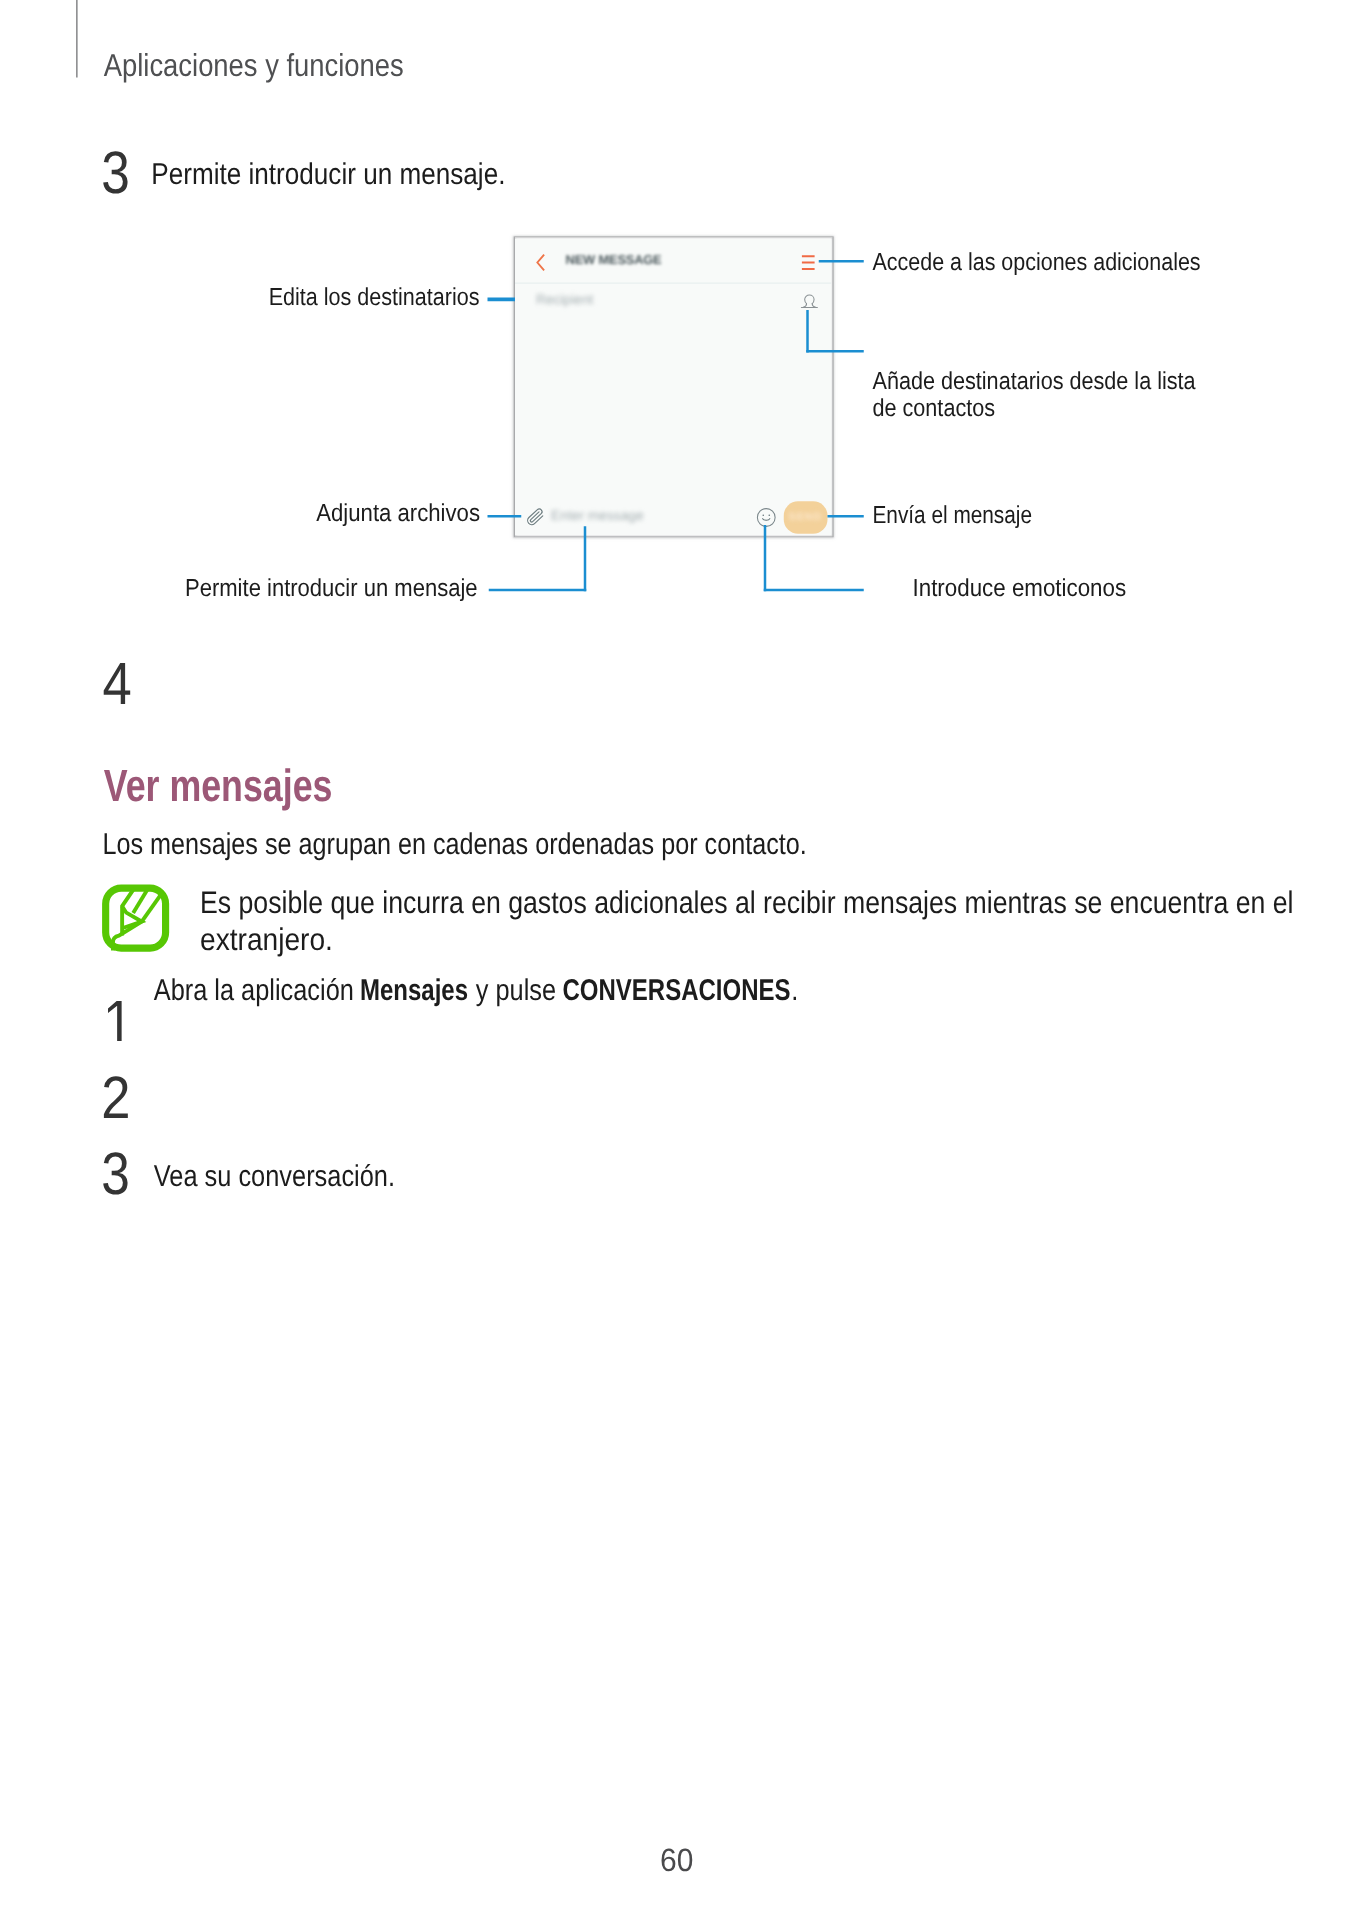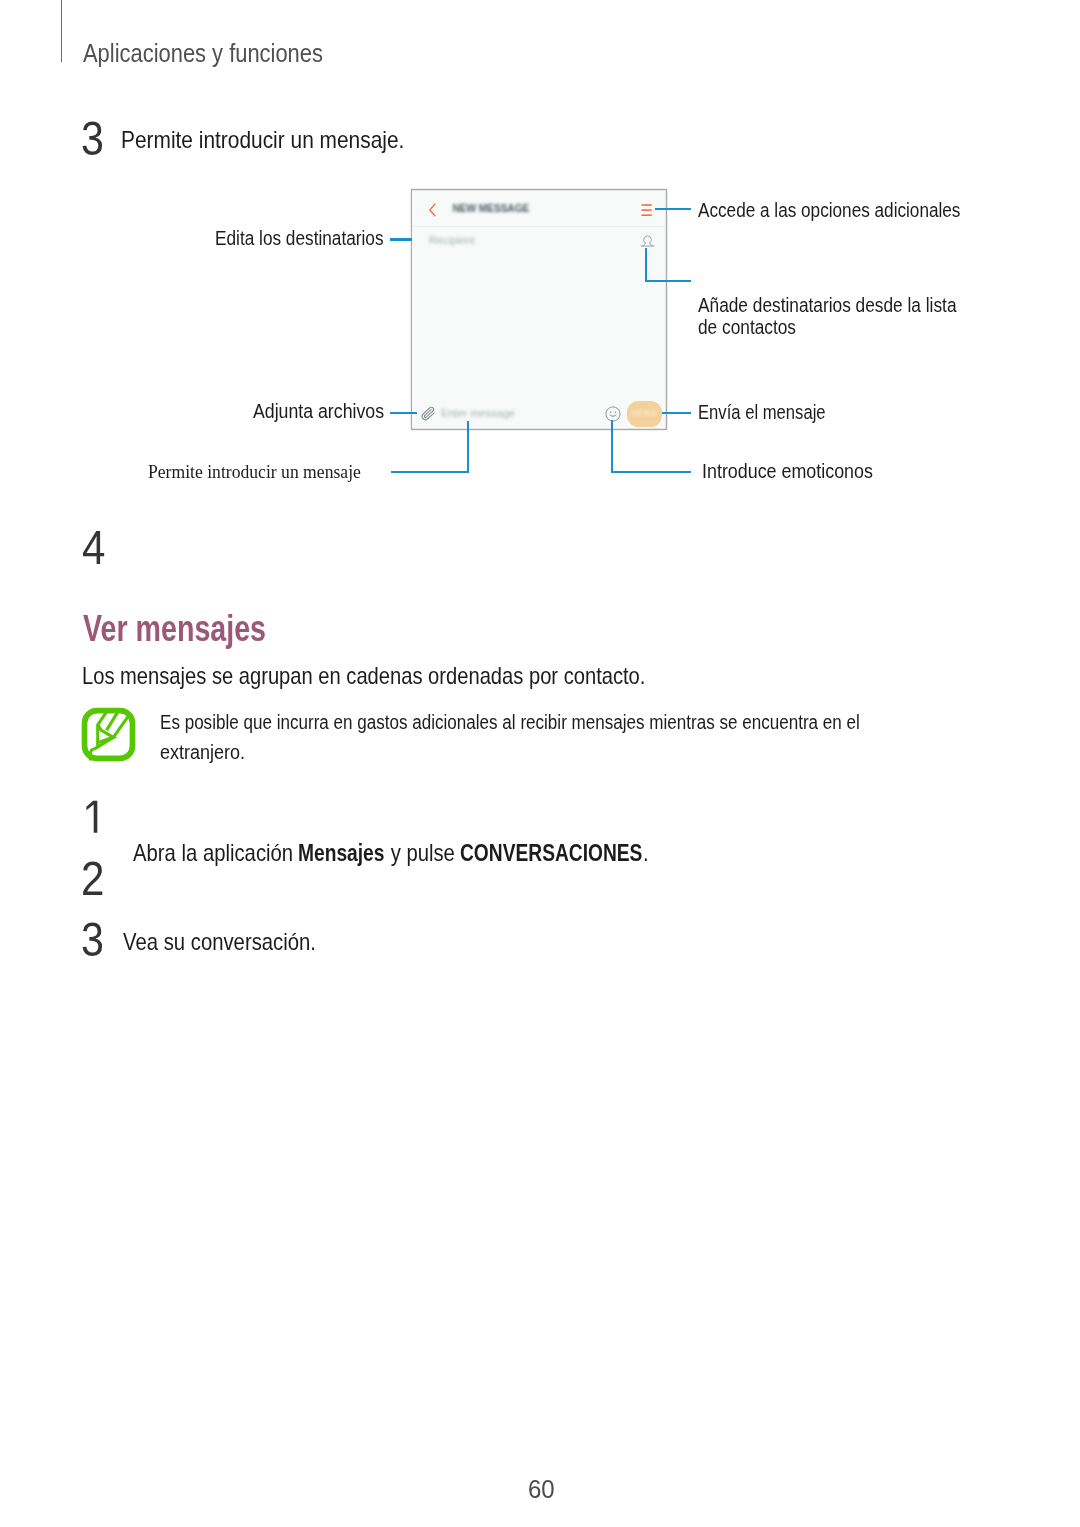--- a/index.html
+++ b/index.html
@@ -25,21 +25,21 @@
   #phone{left:412.3px;top:190.6px;width:252.5px;height:237.5px;background:#f8faf9;}
   #phone-frame{left:410.5px;top:188.8px;width:256px;height:241.4px;border:1px solid #a9aaac;box-sizing:border-box;box-shadow:0 0 2px 0.4px rgba(150,152,154,0.5), inset 0 0 2px 0.4px rgba(150,152,154,0.5);}
   .ph-divider{position:absolute;left:0;top:35.6px;width:100%;height:1px;background:#e7eff0;}
 
   
   .cn{position:absolute;background:#1b8ed1;}
   .ch{height:2.3px;}
   .cv{width:2.3px;}
 
   
-  .notetxt{font-size:20px;line-height:30.6px;color:#1c1c1c;}
+  .notetxt{font-size:25px;line-height:30.6px;color:#1c1c1c;}
 
   
   #pagenum{left:0;top:1476.5px;width:1080px;text-align:center;font-size:25.8px;color:#4a4a4c;line-height:1;}
 
   .pill{display:inline-block;border-radius:10.5px;background:#f4971d;vertical-align:middle;position:relative;}
   .pill span{position:absolute;left:0;top:0;width:100%;height:100%;display:block;text-align:center;font-size:10px;font-weight:700;letter-spacing:1.3px;color:#fbdcb0;filter:blur(1.7px);}
 </style>
 </head>
 <body>
 
@@ -115,34 +115,34 @@
   <div class="cn ch abs" style="left:661.8px;top:412.1px;width:29.2px;"></div>
   <div class="cn cv abs" style="left:610.8px;top:419.5px;height:53px;"></div>
   <div class="cn ch abs" style="left:610.8px;top:470.5px;width:80.2px;"></div>
 
   <div class="abs lbl20" style="left:215px;top:229.3px;">
     <span class="sq" style="transform: scaleX(0.875); margin-right: -24.0762px;">Edita los destinatarios</span>
   </div>
   <div class="abs lbl20" style="left:253.2px;top:402.1px;">
     <span class="sq" style="transform: scaleX(0.9); margin-right: -14.5562px;">Adjunta archivos</span>
   </div>
-  <div class="abs lbl20" style="left:148.2px;top:462.3px;font-family:Liberation Serif, serif;">
+  <div class="abs lbl20" style="left:148.2px;top:462.3px;">
     <span class="sq" style="transform: scaleX(0.895); margin-right: -27.4608px;">Permite introducir un mensaje</span>
   </div>
   <div class="abs lbl20" style="left:697.6px;top:200.5px;">
     <span class="sq" style="transform: scaleX(0.872); margin-right: -38.526px;">Accede a las opciones adicionales</span>
   </div>
   <div class="abs lbl20" style="left:697.6px;top:269.9px;line-height:22.5px;margin-top:24px;">
     <span class="sq" style="transform: scaleX(0.878); margin-right: -35.9195px;">Añade destinatarios desde la lista</span><br>
     <span class="sq" style="transform: scaleX(0.878); margin-right: -13.6202px;">de contactos</span>
   </div>
   <div class="abs lbl20" style="left:697.8px;top:403.4px;">
     <span class="sq" style="transform: scaleX(0.845); margin-right: -23.4098px;">Envía el mensaje</span>
   </div>
-  <div class="abs lbl20" style="left:702px;top:462.3px;">
+  <div class="abs lbl20" style="left:730px;top:462.3px;">
     <span class="sq" style="transform: scaleX(0.908); margin-right: -17.3176px;">Introduce emoticonos</span>
   </div>
 
   <div class="abs stepnum" style="left:81.5px;top:523.5px;">
     <span class="sq" style="transform: scaleX(0.88); margin-right: -3.19125px;">4</span>
   </div>
 
   <div class="abs" id="h1">
     <span class="sq" style="transform: scaleX(0.791); margin-right: -48.3574px;">Ver mensajes</span>
   </div>
@@ -165,21 +165,21 @@
     <span class="sq" style="transform: scaleX(0.853); margin-right: -141.713px;">Es posible que incurra en gastos adicionales al recibir mensajes mientras se encuentra en el</span><br>
     <span class="sq" style="transform: scaleX(0.9); margin-right: -11.1031px;">extranjero.</span>
   </div>
 
   <div class="abs stepnum" style="left:81.5px;top:794px;">
     <svg width="22" height="40" viewBox="0 0 22 40" style="display:block;position:absolute;left:0;top:0;">
       <path d="M4.4 12.7 L11.3 6.7 L15.3 6.7 L15.3 38.8 L11.7 38.8 L11.7 10.5 L4.4 16.3 Z" fill="#343434"></path>
     </svg>
     <span class="sq" style="transform: scaleX(0.88); visibility: hidden; margin-right: -3.19125px;">1</span>
   </div>
-  <div class="abs body24" style="left:122.5px;top:841px;margin-left:10px;">
+  <div class="abs body24" style="left:122.5px;top:781px;">
     <span class="sq" style="transform: scaleX(0.845); margin-right: -30.3994px;">Abra la aplicación </span><span class="sq" style="transform: scaleX(0.8); font-weight: 700; margin-right: -21.6125px;">Mensajes</span><span class="sq" style="transform: scaleX(0.845); margin-right: -13.8556px;"> y pulse </span><span class="sq" style="transform: scaleX(0.8); font-weight: 700; margin-right: -45.6094px;">CONVERSACIONES</span><span class="sq" style="transform: scaleX(0.845); margin-right: -1.03414px;">.</span>
   </div>
 
   <div class="abs stepnum" style="left:80.8px;top:855.3px;">
     <span class="sq" style="transform: scaleX(0.88); margin-right: -3.19125px;">2</span>
   </div>
 
   <div class="abs stepnum" style="left:80.6px;top:916.2px;">
     <span class="sq" style="transform: scaleX(0.86); margin-right: -3.72312px;">3</span>
   </div>

